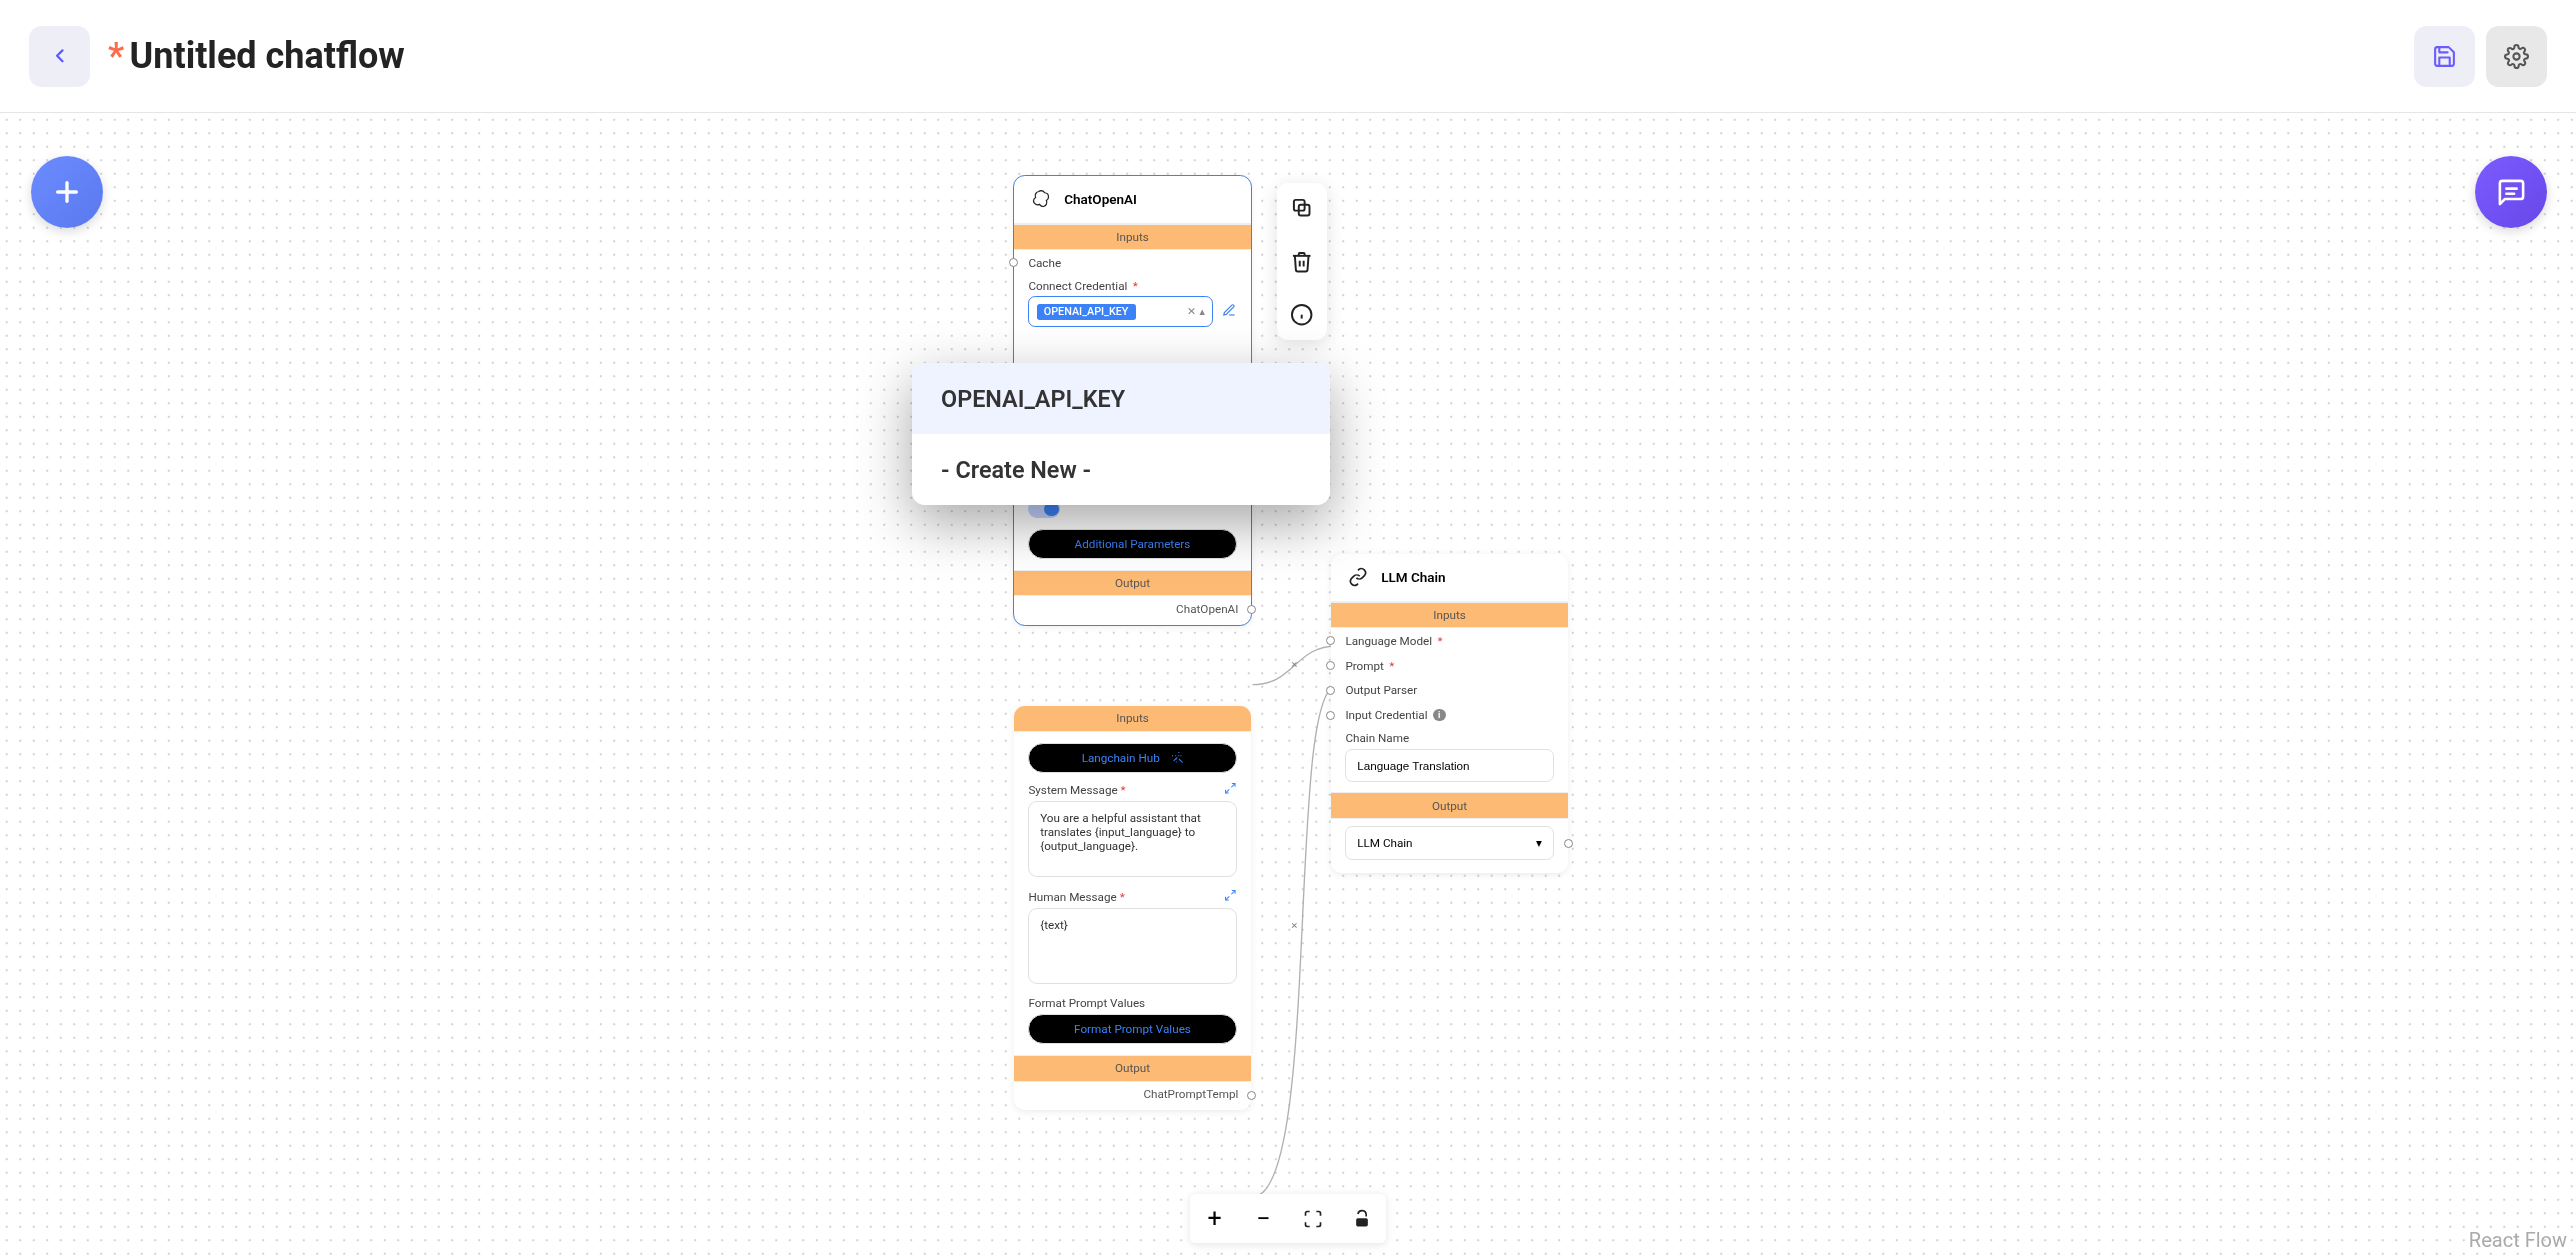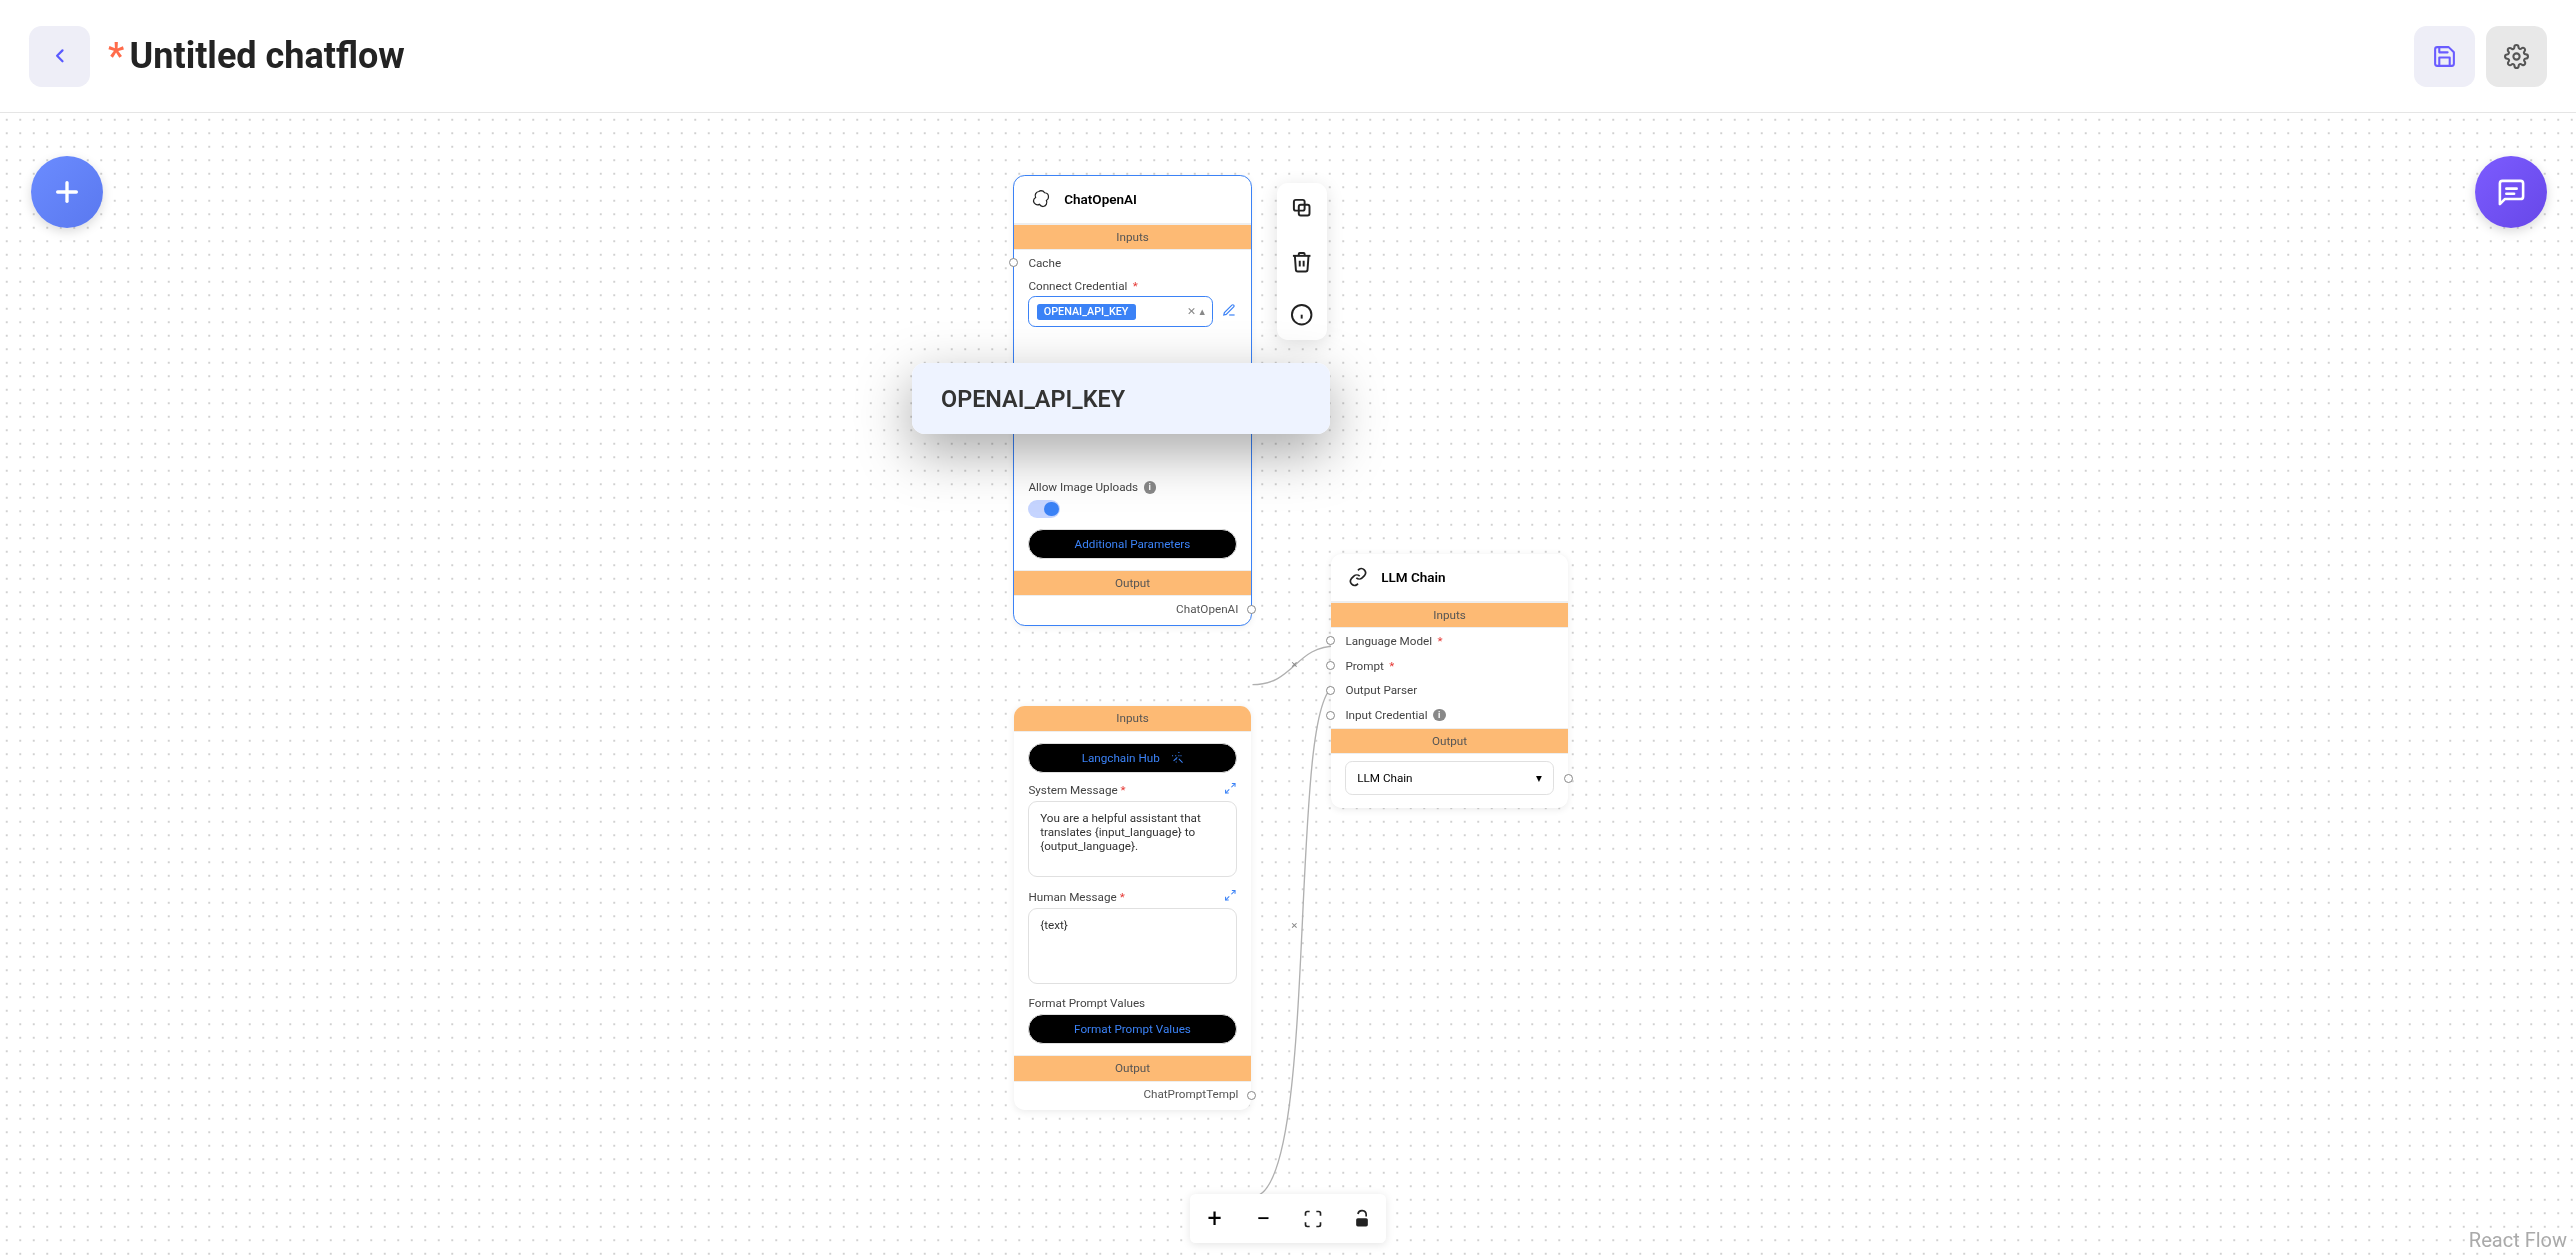--- a/index.html
+++ b/index.html
@@ -284,30 +284,35 @@
     <div class="port-row">
       <span class="port-dot port-left"></span>
       <span>Output Parser</span>
     </div>
     <div class="port-row">
       <span class="port-dot port-left"></span>
       <span>Input Credential</span>
       <span class="info-dot">i</span>
     </div>
 
+    <div class="node-body" style="padding-top:3.6px;">
+      <div class="field-label first">Chain Name</div>
+      <input class="text-input" value="Language Translation" style="">
+    </div>
     <div class="node-sectionbar">Output</div>
     <div class="select-out">
       <span>LLM Chain</span>
       <span>▾</span>
       <span class="port-dot" style="right:-20px;"></span>
     </div>
   </div>
 
   <div class="dropdown-popup" style="left:912px; top:250px; width:418px;">
     <div class="dropdown-opt selected">OPENAI_API_KEY</div>
+    <div class="dropdown-opt">- Create New -</div>
   </div>
 
   <div class="zoom-ctrls">
     <div class="zoom-btn">
         <span>+</span>
       </div>
     <div class="zoom-btn">
         <span>−</span>
       </div>
     <div class="zoom-btn">

